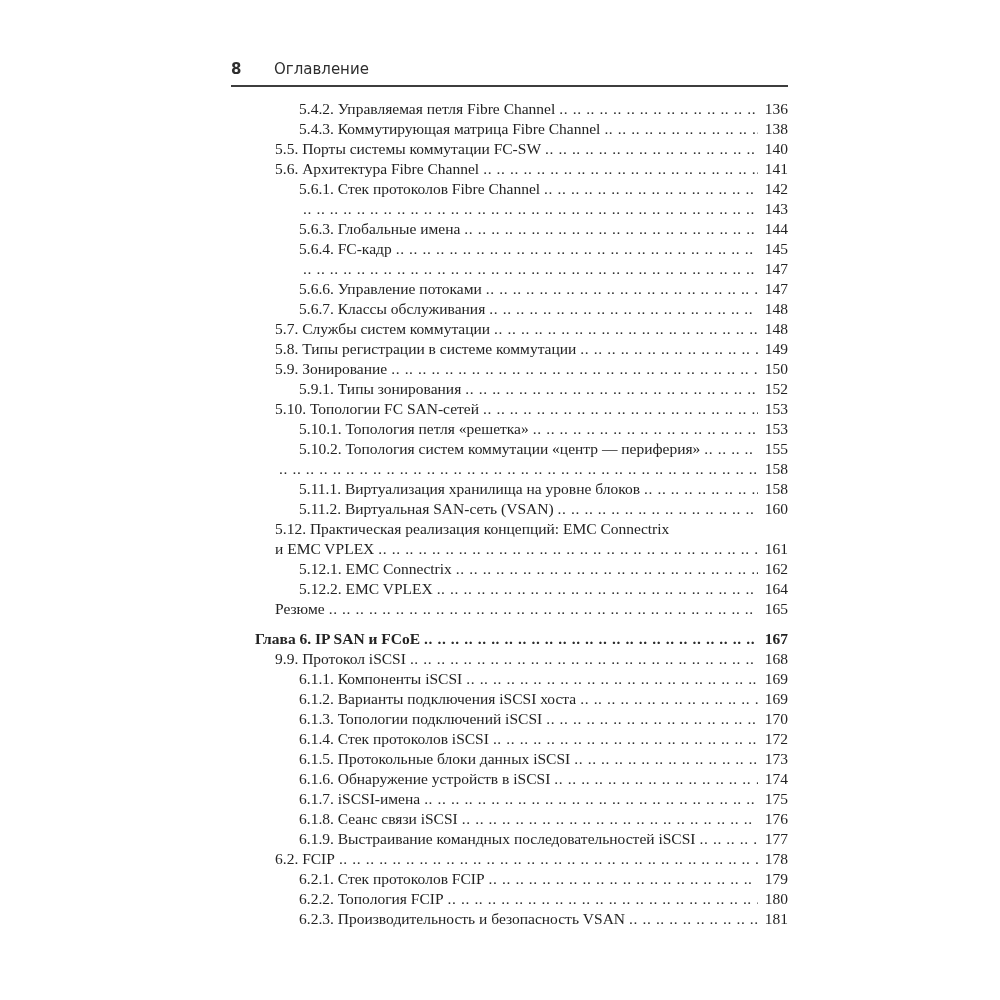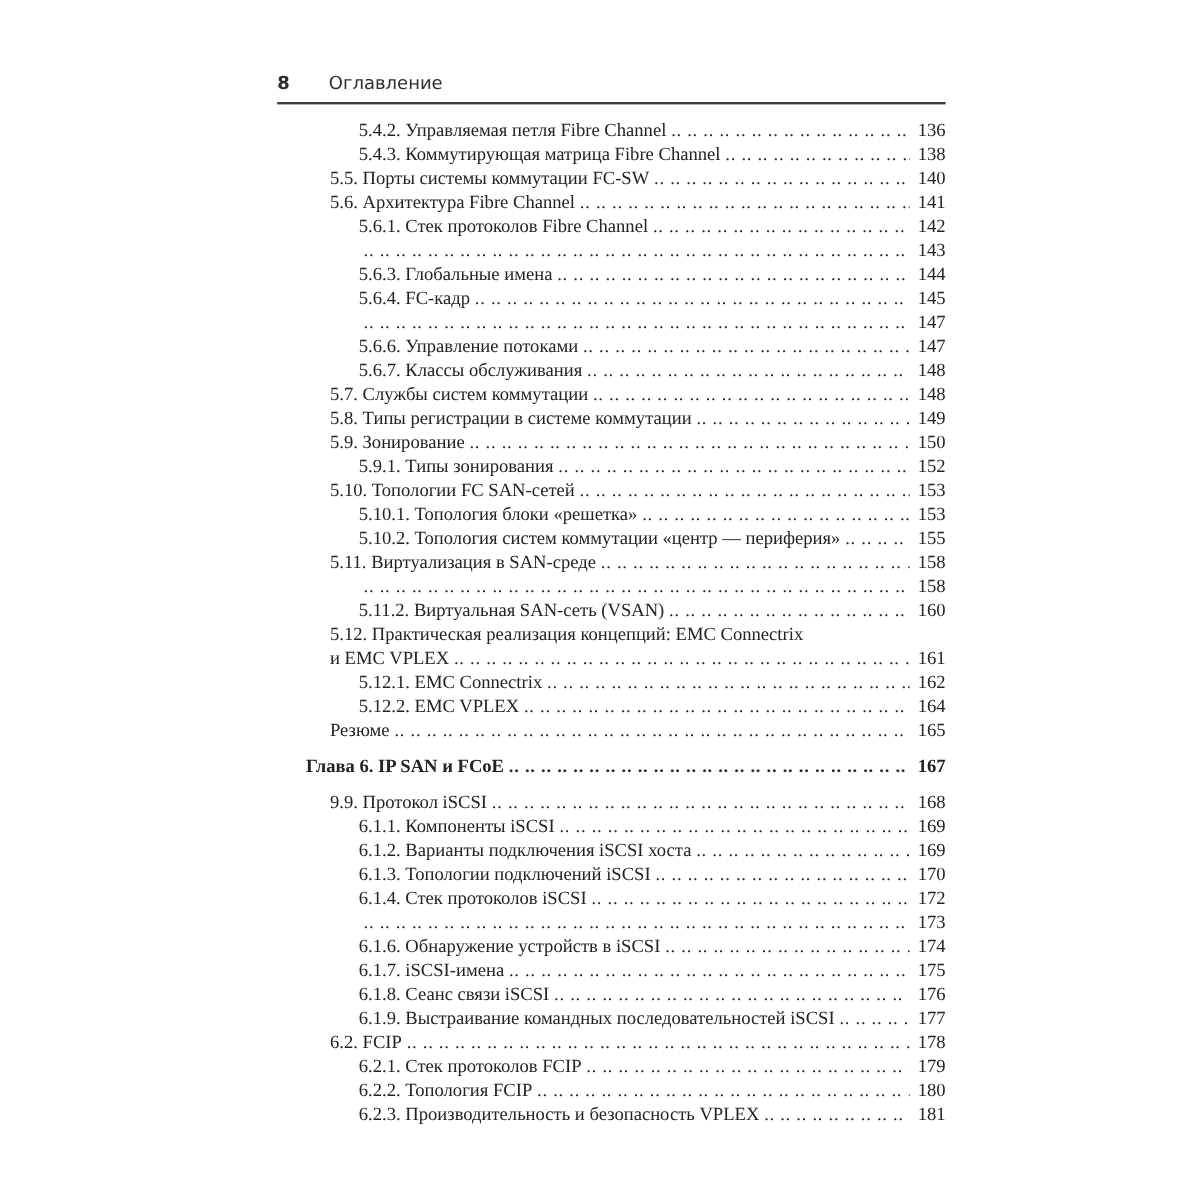--- a/index.html
+++ b/index.html
@@ -26,21 +26,21 @@
   }
   .row .txt{flex:0 0 auto}
   .row .leader{
     flex:1 1 auto;overflow:hidden;
     margin-left:4px;margin-right:3px;
     letter-spacing:0.6px;color:#2b2b2b;
   }
   .row .pg{flex:0 0 auto;min-width:27px;text-align:right}
   .row.l1{padding-left:44px}
   .row.l2{padding-left:68px}
-  .row.chapter{padding-left:24px;font-weight:bold;margin-top:10px;margin-bottom:10px}
+  .row.chapter{padding-left:24px;font-weight:bold;margin-top:10px;}
 </style>
 </head>
 <body>
 
 <div class="sheet">
   <div class="content">
     <div class="hdr">
       <span class="num">8</span>
       <span class="title">Оглавление</span>
     </div>
@@ -117,35 +117,35 @@
           <span class="txt">5.9.1. Типы зонирования</span>
           <span class="leader">.. .. .. .. .. .. .. .. .. .. .. .. .. .. .. .. .. .. .. .. .. .. .. .. .. .. .. .. .. .. .. .. .. .. .. .. .. .. .. .. .. .. .. .. .. .. .. .. .. .. .. .. .. .. .. .. .. .. .. .. .. .. .. .. .. .. .. .. .. .. .. .. .. .. .. .. .. .. .. .. .. .. .. .. .. .. .. .. .. .. </span>
           <span class="pg">152</span>
         </div>
         <div class="row l1">
           <span class="txt">5.10. Топологии FC SAN-сетей</span>
           <span class="leader">.. .. .. .. .. .. .. .. .. .. .. .. .. .. .. .. .. .. .. .. .. .. .. .. .. .. .. .. .. .. .. .. .. .. .. .. .. .. .. .. .. .. .. .. .. .. .. .. .. .. .. .. .. .. .. .. .. .. .. .. .. .. .. .. .. .. .. .. .. .. .. .. .. .. .. .. .. .. .. .. .. .. .. .. .. .. .. .. .. .. </span>
           <span class="pg">153</span>
         </div>
         <div class="row l2">
-          <span class="txt">5.10.1. Топология блоки «решетка»</span>
+          <span class="txt">5.10.1. Топология петля «решетка»</span>
           <span class="leader">.. .. .. .. .. .. .. .. .. .. .. .. .. .. .. .. .. .. .. .. .. .. .. .. .. .. .. .. .. .. .. .. .. .. .. .. .. .. .. .. .. .. .. .. .. .. .. .. .. .. .. .. .. .. .. .. .. .. .. .. .. .. .. .. .. .. .. .. .. .. .. .. .. .. .. .. .. .. .. .. .. .. .. .. .. .. .. .. .. .. </span>
           <span class="pg">153</span>
         </div>
         <div class="row l2">
           <span class="txt">5.10.2. Топология систем коммутации «центр — периферия»</span>
           <span class="leader">.. .. .. .. .. .. .. .. .. .. .. .. .. .. .. .. .. .. .. .. .. .. .. .. .. .. .. .. .. .. .. .. .. .. .. .. .. .. .. .. .. .. .. .. .. .. .. .. .. .. .. .. .. .. .. .. .. .. .. .. .. .. .. .. .. .. .. .. .. .. .. .. .. .. .. .. .. .. .. .. .. .. .. .. .. .. .. .. .. .. </span>
           <span class="pg">155</span>
         </div>
         <div class="row l1">
-          <span class="txt">5.11. Виртуализация в SAN-среде</span>
           <span class="leader">.. .. .. .. .. .. .. .. .. .. .. .. .. .. .. .. .. .. .. .. .. .. .. .. .. .. .. .. .. .. .. .. .. .. .. .. .. .. .. .. .. .. .. .. .. .. .. .. .. .. .. .. .. .. .. .. .. .. .. .. .. .. .. .. .. .. .. .. .. .. .. .. .. .. .. .. .. .. .. .. .. .. .. .. .. .. .. .. .. .. </span>
           <span class="pg">158</span>
         </div>
         <div class="row l2">
+          <span class="txt">5.11.1. Виртуализация хранилища на уровне блоков</span>
           <span class="leader">.. .. .. .. .. .. .. .. .. .. .. .. .. .. .. .. .. .. .. .. .. .. .. .. .. .. .. .. .. .. .. .. .. .. .. .. .. .. .. .. .. .. .. .. .. .. .. .. .. .. .. .. .. .. .. .. .. .. .. .. .. .. .. .. .. .. .. .. .. .. .. .. .. .. .. .. .. .. .. .. .. .. .. .. .. .. .. .. .. .. </span>
           <span class="pg">158</span>
         </div>
         <div class="row l2">
           <span class="txt">5.11.2. Виртуальная SAN-сеть (VSAN)</span>
           <span class="leader">.. .. .. .. .. .. .. .. .. .. .. .. .. .. .. .. .. .. .. .. .. .. .. .. .. .. .. .. .. .. .. .. .. .. .. .. .. .. .. .. .. .. .. .. .. .. .. .. .. .. .. .. .. .. .. .. .. .. .. .. .. .. .. .. .. .. .. .. .. .. .. .. .. .. .. .. .. .. .. .. .. .. .. .. .. .. .. .. .. .. </span>
           <span class="pg">160</span>
         </div>
         <div class="row l1 noleader">
           <span class="txt">5.12. Практическая реализация концепций: EMC Connectrix</span>
@@ -194,20 +194,21 @@
           <span class="txt">6.1.3. Топологии подключений iSCSI</span>
           <span class="leader">.. .. .. .. .. .. .. .. .. .. .. .. .. .. .. .. .. .. .. .. .. .. .. .. .. .. .. .. .. .. .. .. .. .. .. .. .. .. .. .. .. .. .. .. .. .. .. .. .. .. .. .. .. .. .. .. .. .. .. .. .. .. .. .. .. .. .. .. .. .. .. .. .. .. .. .. .. .. .. .. .. .. .. .. .. .. .. .. .. .. </span>
           <span class="pg">170</span>
         </div>
         <div class="row l2">
           <span class="txt">6.1.4. Стек протоколов iSCSI</span>
           <span class="leader">.. .. .. .. .. .. .. .. .. .. .. .. .. .. .. .. .. .. .. .. .. .. .. .. .. .. .. .. .. .. .. .. .. .. .. .. .. .. .. .. .. .. .. .. .. .. .. .. .. .. .. .. .. .. .. .. .. .. .. .. .. .. .. .. .. .. .. .. .. .. .. .. .. .. .. .. .. .. .. .. .. .. .. .. .. .. .. .. .. .. </span>
           <span class="pg">172</span>
         </div>
         <div class="row l2">
+          <span class="txt">6.1.5. Протокольные блоки данных iSCSI</span>
           <span class="leader">.. .. .. .. .. .. .. .. .. .. .. .. .. .. .. .. .. .. .. .. .. .. .. .. .. .. .. .. .. .. .. .. .. .. .. .. .. .. .. .. .. .. .. .. .. .. .. .. .. .. .. .. .. .. .. .. .. .. .. .. .. .. .. .. .. .. .. .. .. .. .. .. .. .. .. .. .. .. .. .. .. .. .. .. .. .. .. .. .. .. </span>
           <span class="pg">173</span>
         </div>
         <div class="row l2">
           <span class="txt">6.1.6. Обнаружение устройств в iSCSI</span>
           <span class="leader">.. .. .. .. .. .. .. .. .. .. .. .. .. .. .. .. .. .. .. .. .. .. .. .. .. .. .. .. .. .. .. .. .. .. .. .. .. .. .. .. .. .. .. .. .. .. .. .. .. .. .. .. .. .. .. .. .. .. .. .. .. .. .. .. .. .. .. .. .. .. .. .. .. .. .. .. .. .. .. .. .. .. .. .. .. .. .. .. .. .. </span>
           <span class="pg">174</span>
         </div>
         <div class="row l2">
           <span class="txt">6.1.7. iSCSI-имена</span>
@@ -233,19 +234,19 @@
           <span class="txt">6.2.1. Стек протоколов FCIP</span>
           <span class="leader">.. .. .. .. .. .. .. .. .. .. .. .. .. .. .. .. .. .. .. .. .. .. .. .. .. .. .. .. .. .. .. .. .. .. .. .. .. .. .. .. .. .. .. .. .. .. .. .. .. .. .. .. .. .. .. .. .. .. .. .. .. .. .. .. .. .. .. .. .. .. .. .. .. .. .. .. .. .. .. .. .. .. .. .. .. .. .. .. .. .. </span>
           <span class="pg">179</span>
         </div>
         <div class="row l2">
           <span class="txt">6.2.2. Топология FCIP</span>
           <span class="leader">.. .. .. .. .. .. .. .. .. .. .. .. .. .. .. .. .. .. .. .. .. .. .. .. .. .. .. .. .. .. .. .. .. .. .. .. .. .. .. .. .. .. .. .. .. .. .. .. .. .. .. .. .. .. .. .. .. .. .. .. .. .. .. .. .. .. .. .. .. .. .. .. .. .. .. .. .. .. .. .. .. .. .. .. .. .. .. .. .. .. </span>
           <span class="pg">180</span>
         </div>
         <div class="row l2">
-          <span class="txt">6.2.3. Производительность и безопасность VPLEX</span>
+          <span class="txt">6.2.3. Производительность и безопасность VSAN</span>
           <span class="leader">.. .. .. .. .. .. .. .. .. .. .. .. .. .. .. .. .. .. .. .. .. .. .. .. .. .. .. .. .. .. .. .. .. .. .. .. .. .. .. .. .. .. .. .. .. .. .. .. .. .. .. .. .. .. .. .. .. .. .. .. .. .. .. .. .. .. .. .. .. .. .. .. .. .. .. .. .. .. .. .. .. .. .. .. .. .. .. .. .. .. </span>
           <span class="pg">181</span>
         </div>
       </div>
   </div>
 </div>
 
 </body></html>

